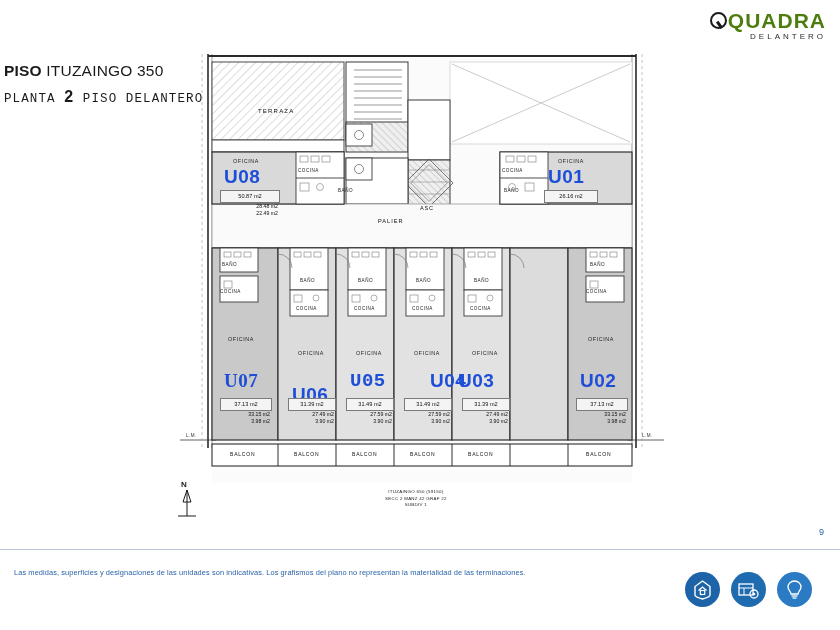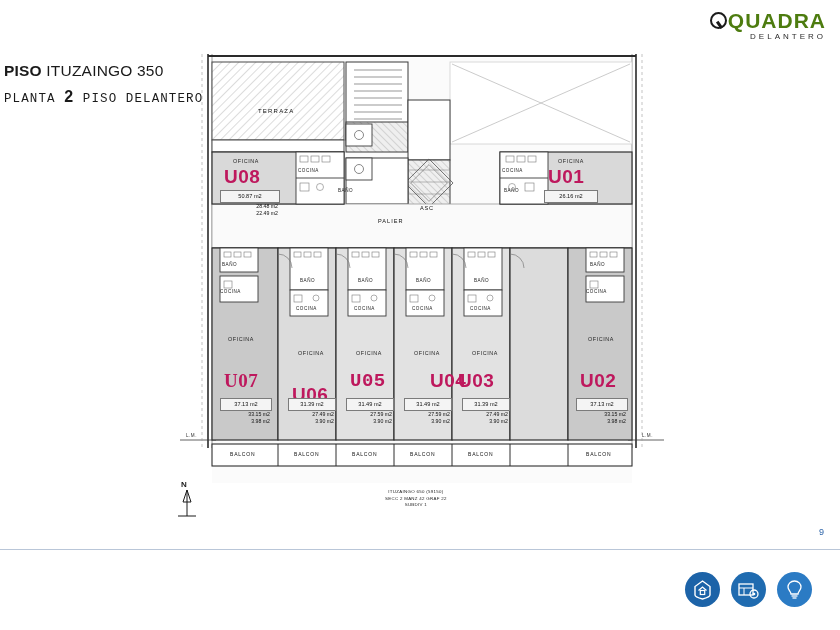--- a/index.html
+++ b/index.html
@@ -25,21 +25,21 @@
   .title-block{position:absolute;left:4px;top:62px;}
   .title-1{font-size:15.5px;font-weight:400;letter-spacing:.2px;}
   .title-1 b{font-weight:700;}
   .title-2{font-size:12.5px;letter-spacing:1.1px;margin-top:8px;font-family:"Liberation Mono",monospace;}
   .title-2 .big{font-size:16px;font-weight:700;font-family:"Liberation Sans",sans-serif;}
 
   
   .plan{position:absolute;left:150px;top:40px;width:560px;height:500px;}
   .plan svg{position:absolute;left:0;top:0;}
 
-  .lbl{position:absolute;font-family:"Liberation Sans",sans-serif;color:#be185d;white-space:nowrap;}
+  .lbl{position:absolute;font-family:"Liberation Sans",sans-serif;color:#1d4ed8;white-space:nowrap;}
   .u-name{font-size:19px;font-weight:700;letter-spacing:.5px;}
   .room{font-size:5.4px;letter-spacing:.6px;color:#222;}
   .room-sm{font-size:4.6px;letter-spacing:.5px;color:#222;}
   .area-box{position:absolute;border:1px solid #7b7b7b;background:#f4f4f4;font-size:5.6px;text-align:center;color:#111;line-height:9px;}
   .area-sub{position:absolute;font-size:5.2px;color:#111;line-height:7.5px;text-align:right;}
   .balcon{position:absolute;font-size:5px;letter-spacing:.8px;color:#111;}
   .palier{position:absolute;font-size:5.6px;letter-spacing:1px;color:#111;}
   .terraza{position:absolute;font-size:6px;letter-spacing:1.2px;color:#111;}
   .asc{position:absolute;font-size:5.6px;letter-spacing:.8px;color:#111;}
   .lm{position:absolute;font-size:4.6px;letter-spacing:.5px;color:#333;}
@@ -338,20 +338,21 @@
 
   <div class="cad">
     <div>ITUZAINGO  650 (59150)</div>
     <div>SECC 2 MANZ 42 GRAF 22</div>
     <div>SUBDIV 1</div>
   </div>
 
   <div class="footer-rule"></div>
   <div class="page-dot">9</div>
   <div class="footer">
+    <div>Las medidas, superficies y designaciones de las unidades son indicativas. Los grafismos del plano no representan la materialidad de las terminaciones.</div>
   </div>
 
   <div class="fico" id="fico1">
     <svg width="35" height="35" viewBox="0 0 35 35">
       <path d="M17.5 9 L25 14.5 V23 C25 25 17.5 27 17.5 27 C17.5 27 10 25 10 23 V14.5 Z" fill="none" stroke="#ffffff" stroke-width="1.4"></path>
       <path d="M13.5 18.5 L17.5 15 L21.5 18.5" fill="none" stroke="#ffffff" stroke-width="1.3"></path>
       <rect x="15.3" y="18.5" width="4.4" height="4" fill="none" stroke="#ffffff" stroke-width="1.2"></rect>
     </svg>
   </div>
   <div class="fico c2" id="fico2">

